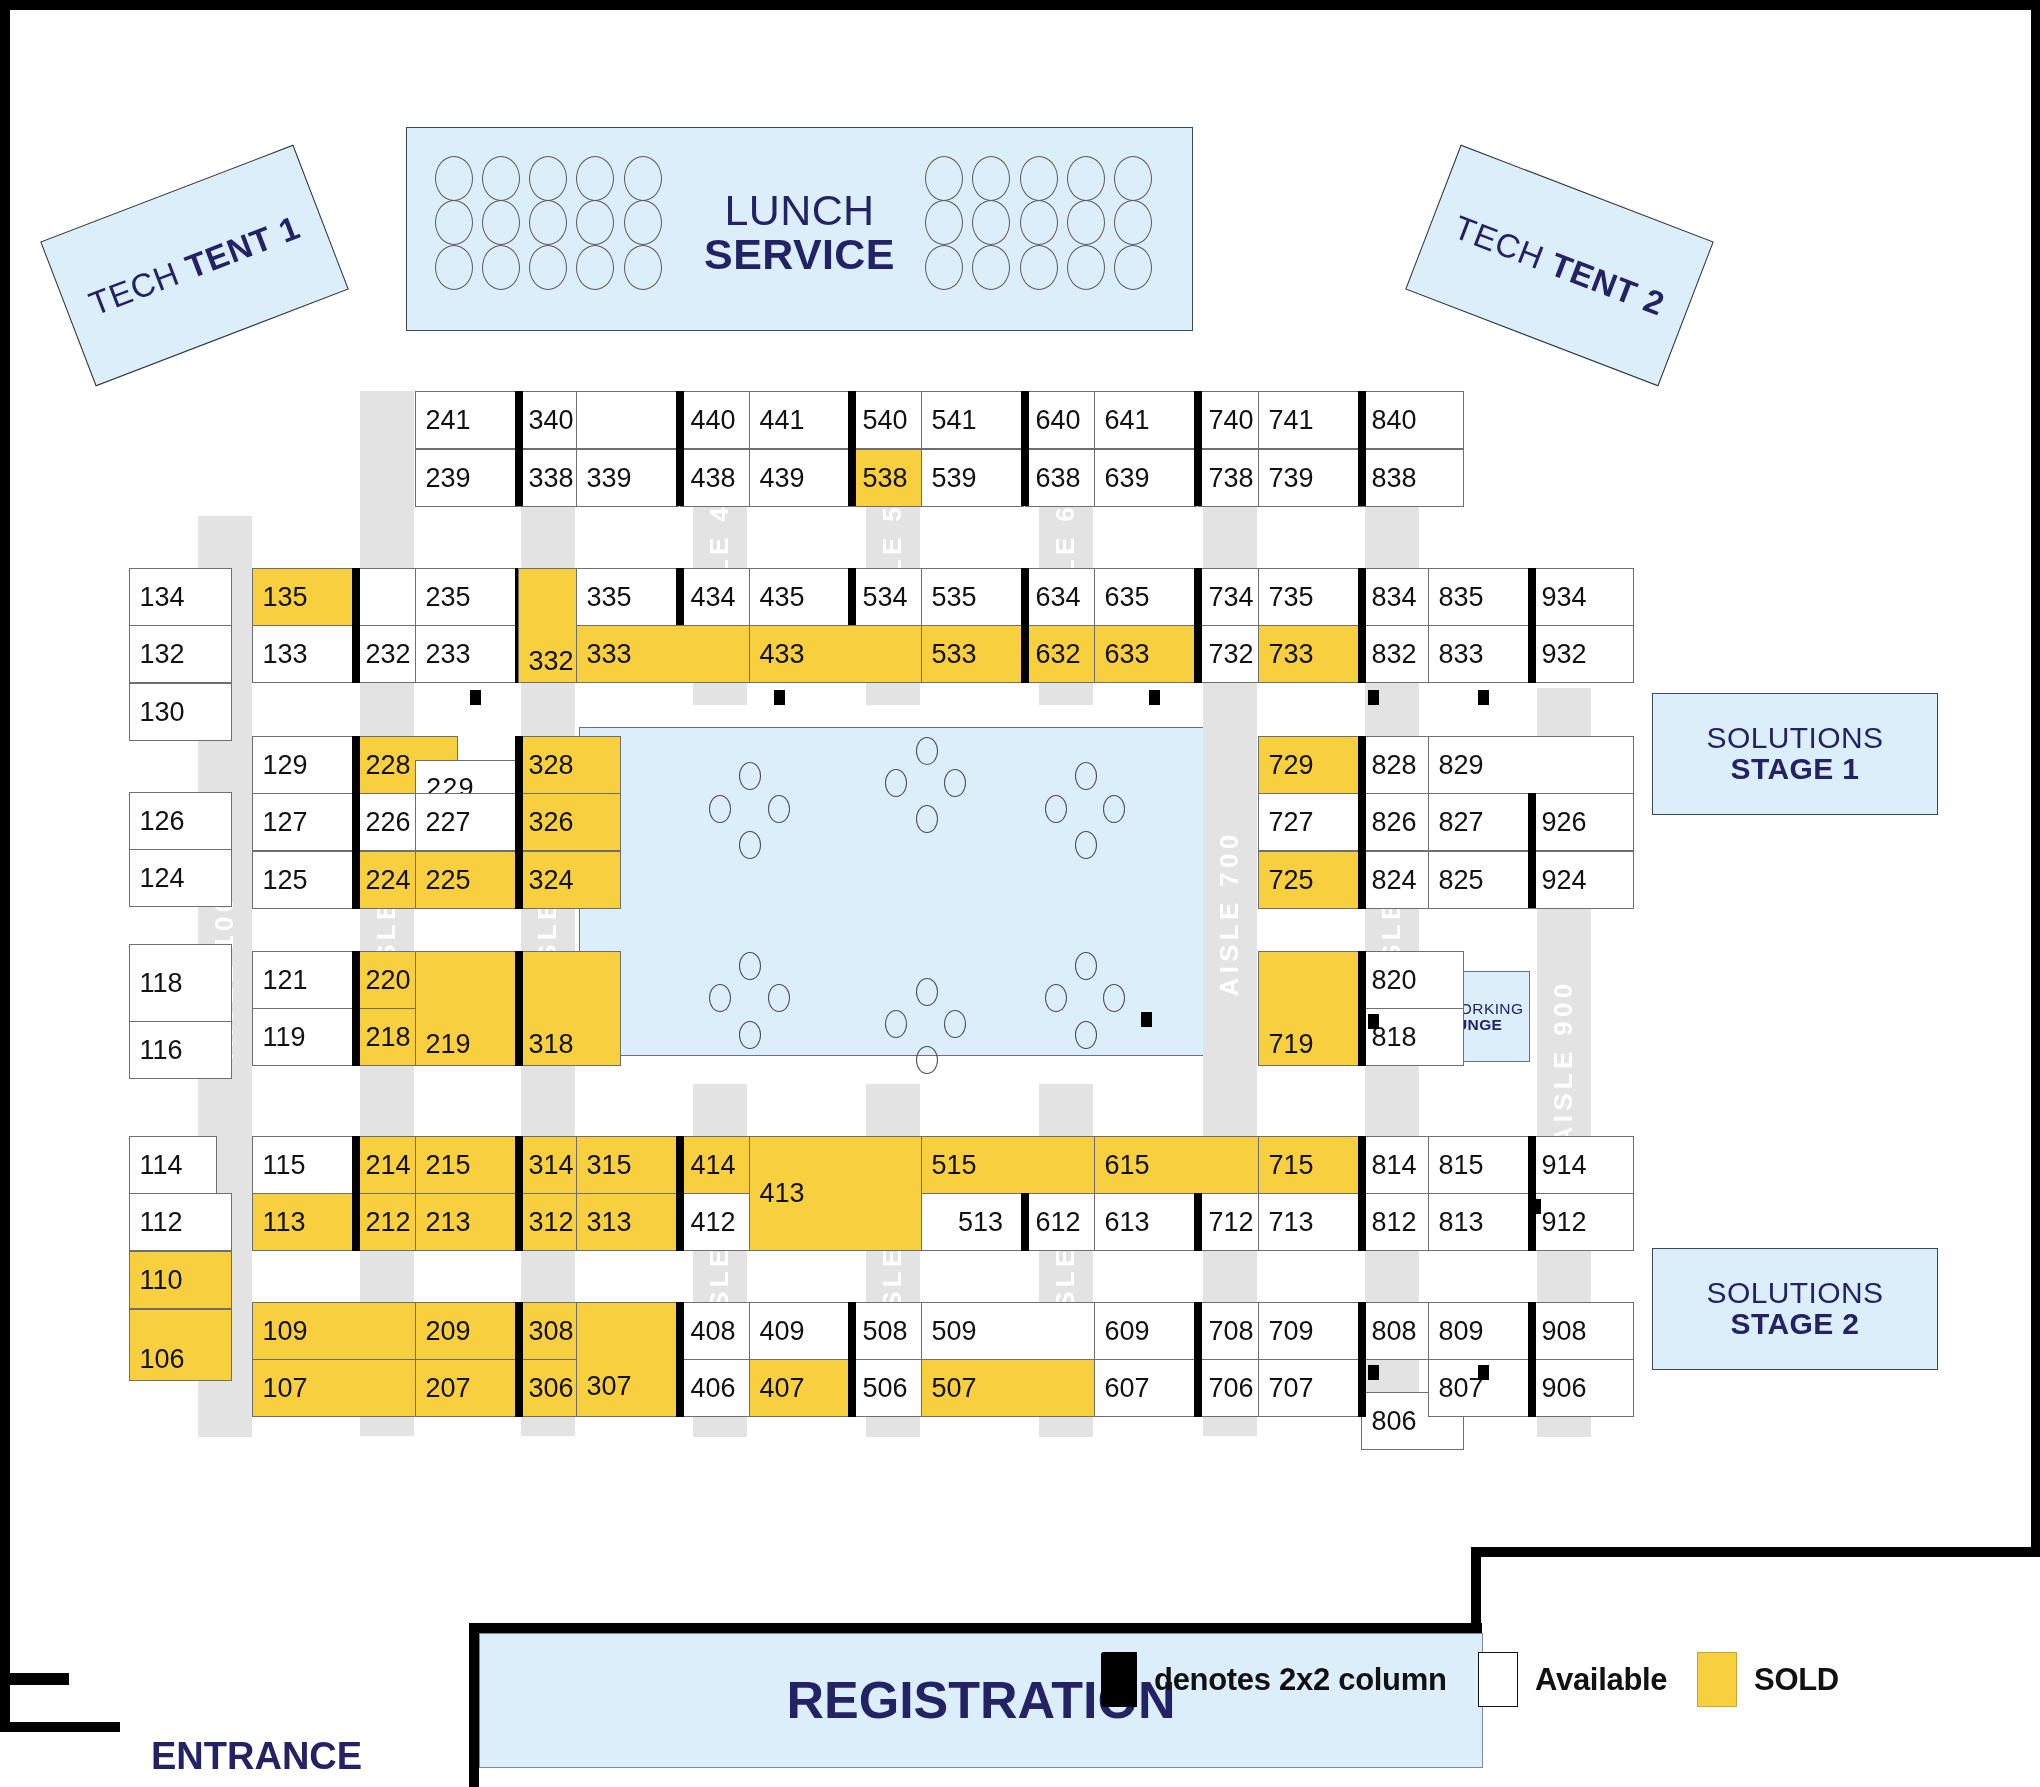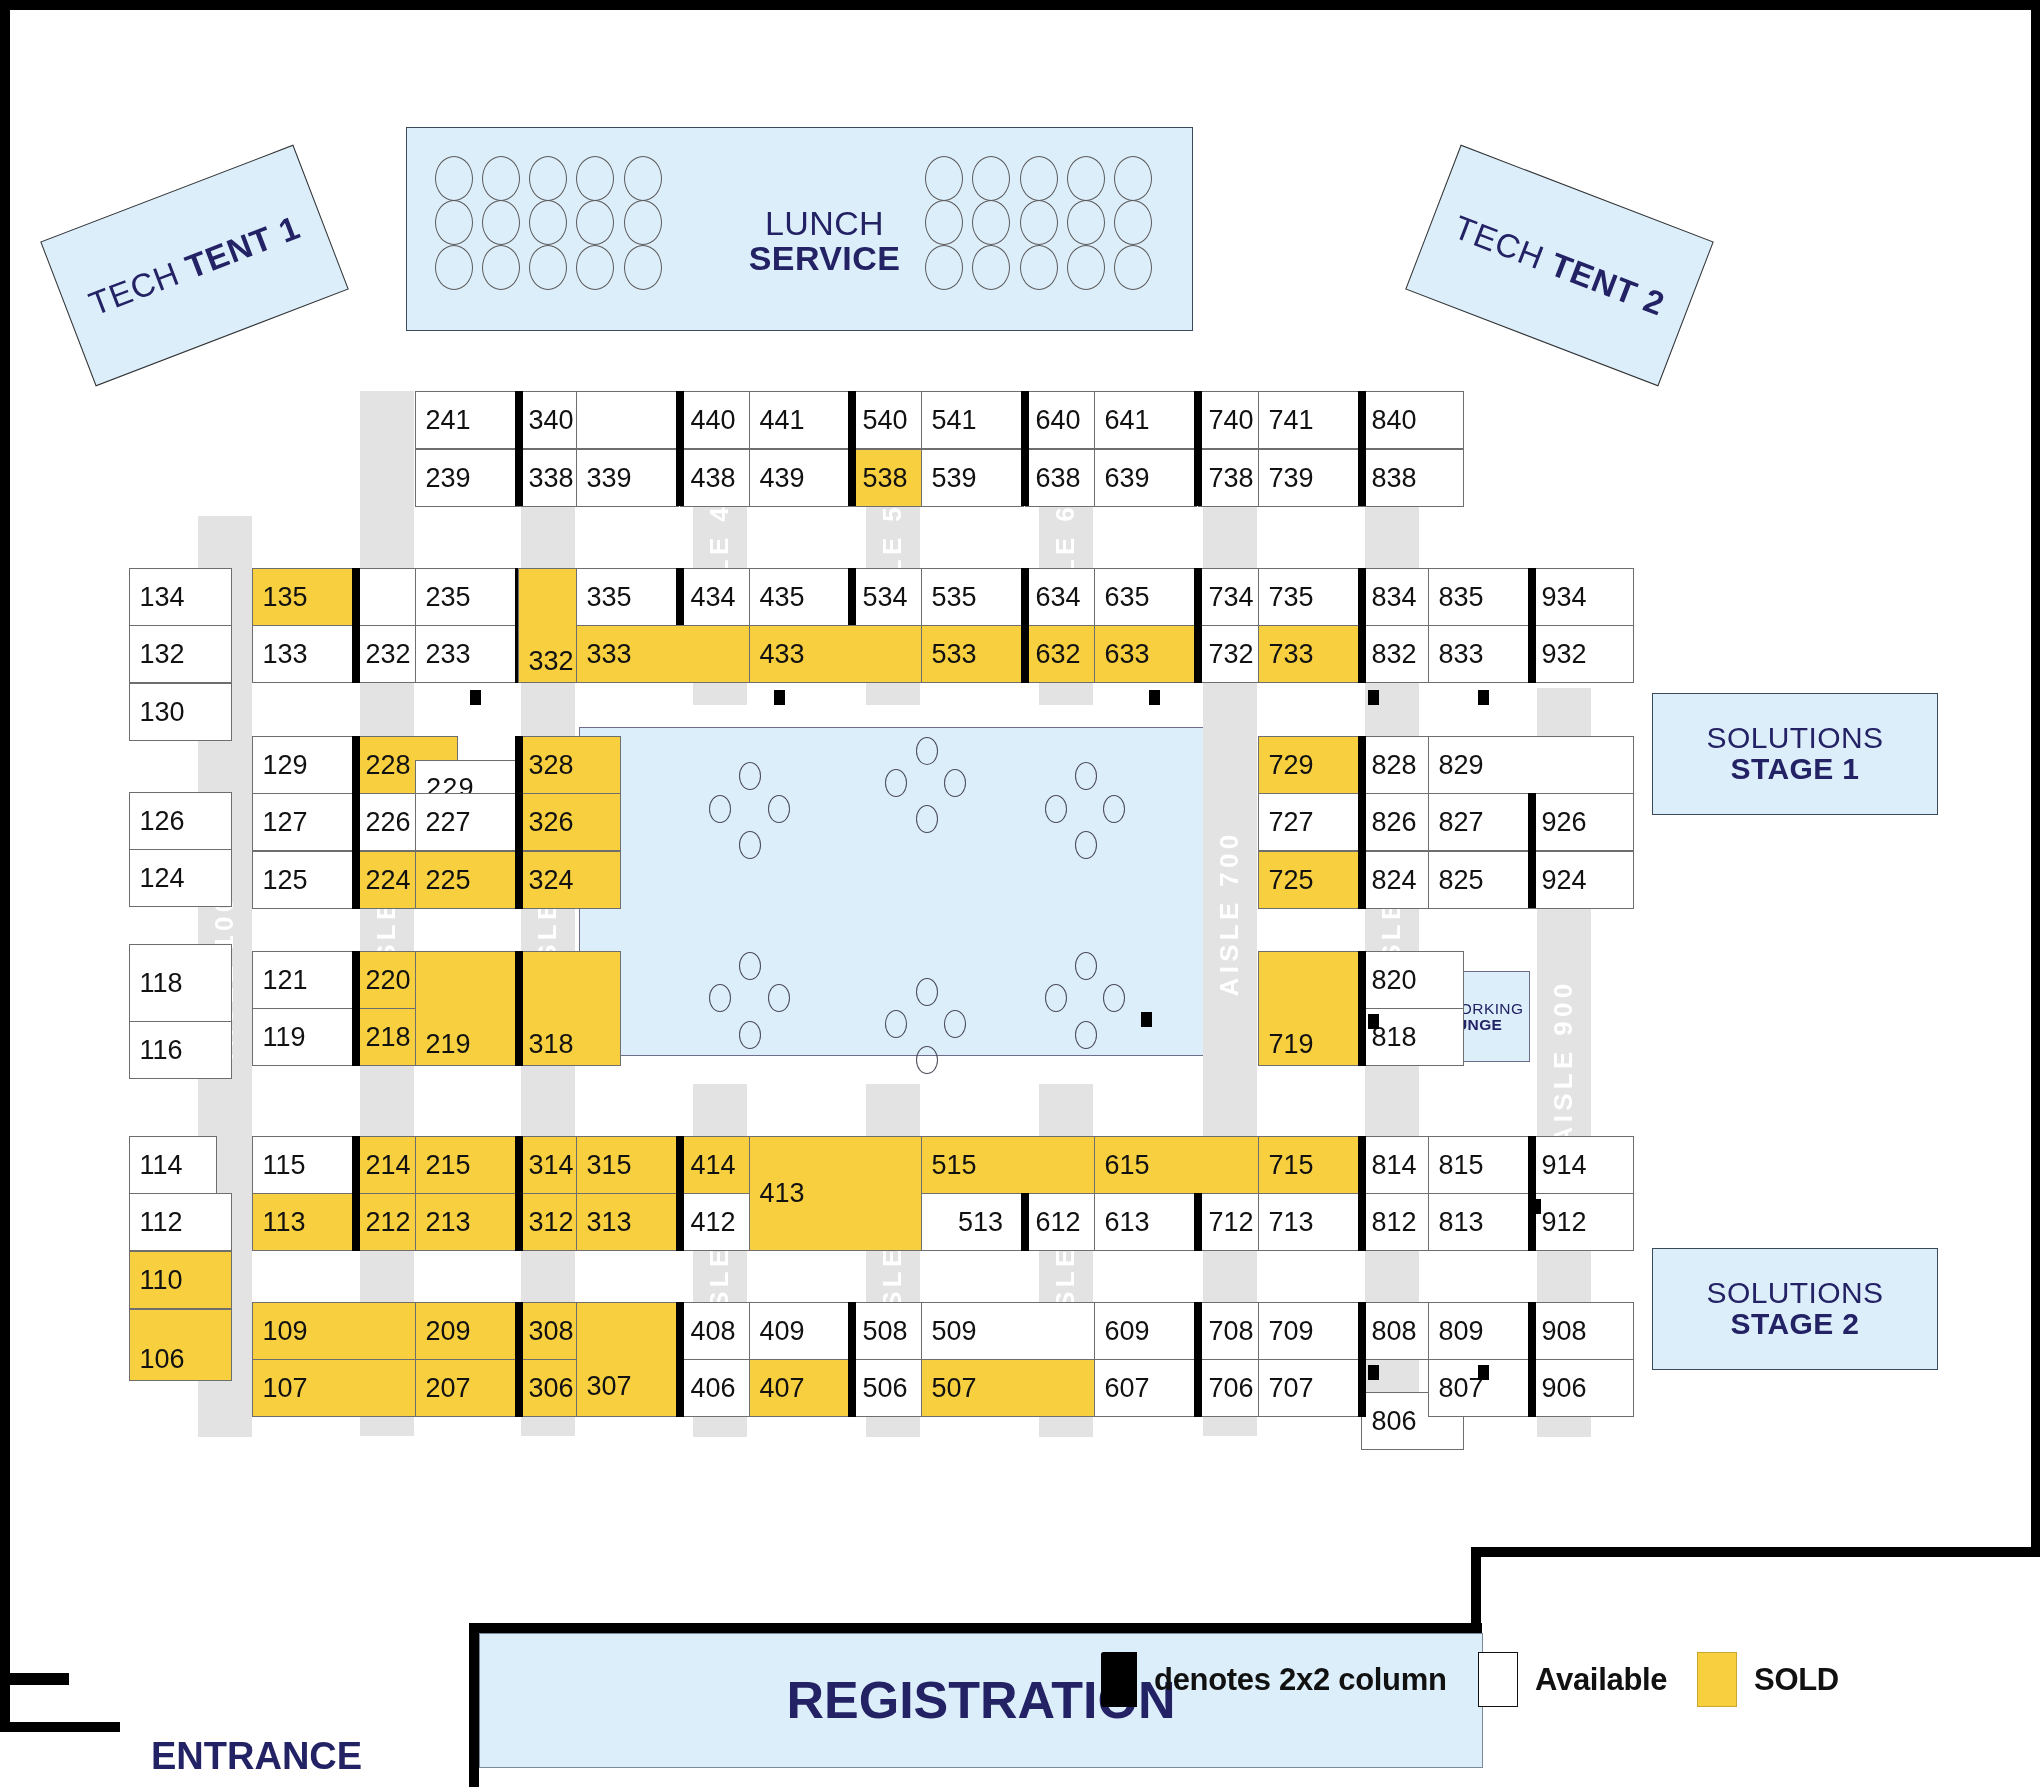--- a/index.html
+++ b/index.html
@@ -82,21 +82,21 @@
     </div>
   </div>
 
   <div class="rot-box" style="left:1424px;top:188px;width:271px;height:155px;transform:rotate(21deg);">
     <div class="inner">
       <span class="rot-label bluetext"><span class="thin">TECH </span><span class="thick">TENT 2</span></span>
     </div>
   </div>
 
   <div class="lightblue abs" style="left:406px;top:127px;width:785px;height:202px;">
-    <div class="abs hall-label bluetext" style="left:0;top:12px;width:785px;height:202px;font-size:34px;margin-left:25px;">
+    <div class="abs hall-label bluetext" style="left:0;top:4px;width:785px;height:202px;font-size:43px;">
       <div class="hl-top">LUNCH</div>
       <div class="hl-bot">SERVICE</div>
     </div>
     <div id="lunch-seats">
         <div class="circleseat" style="left: 27.5px; top: 27.5px; width: 36px; height: 43px;"></div>
         <div class="circleseat" style="left: 75px; top: 27.5px; width: 36px; height: 43px;"></div>
         <div class="circleseat" style="left: 122px; top: 27.5px; width: 36px; height: 43px;"></div>
         <div class="circleseat" style="left: 169px; top: 27.5px; width: 36px; height: 43px;"></div>
         <div class="circleseat" style="left: 217px; top: 27.5px; width: 36px; height: 43px;"></div>
         <div class="circleseat" style="left: 518px; top: 27.5px; width: 36px; height: 43px;"></div>

